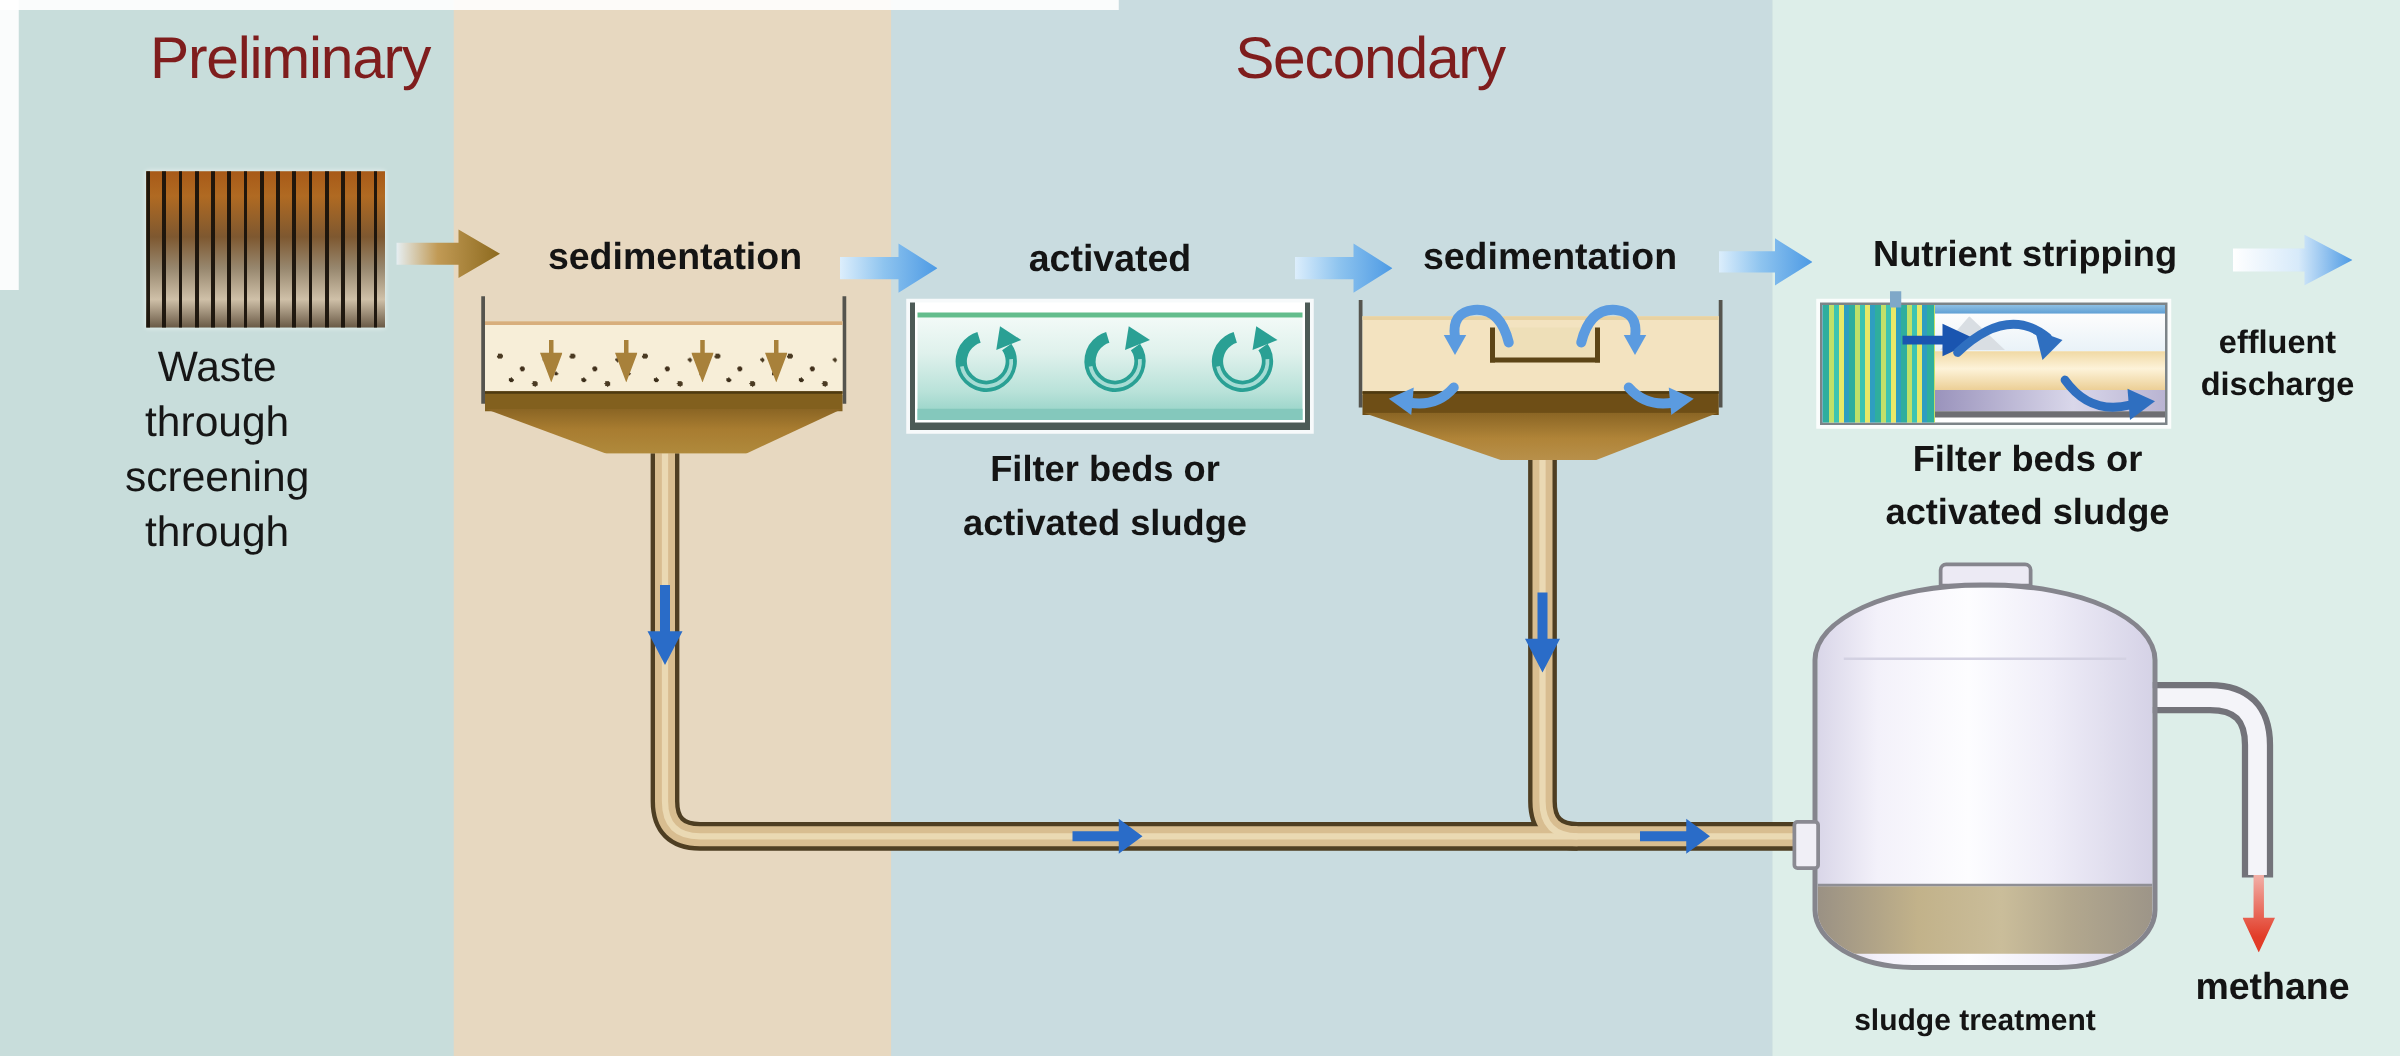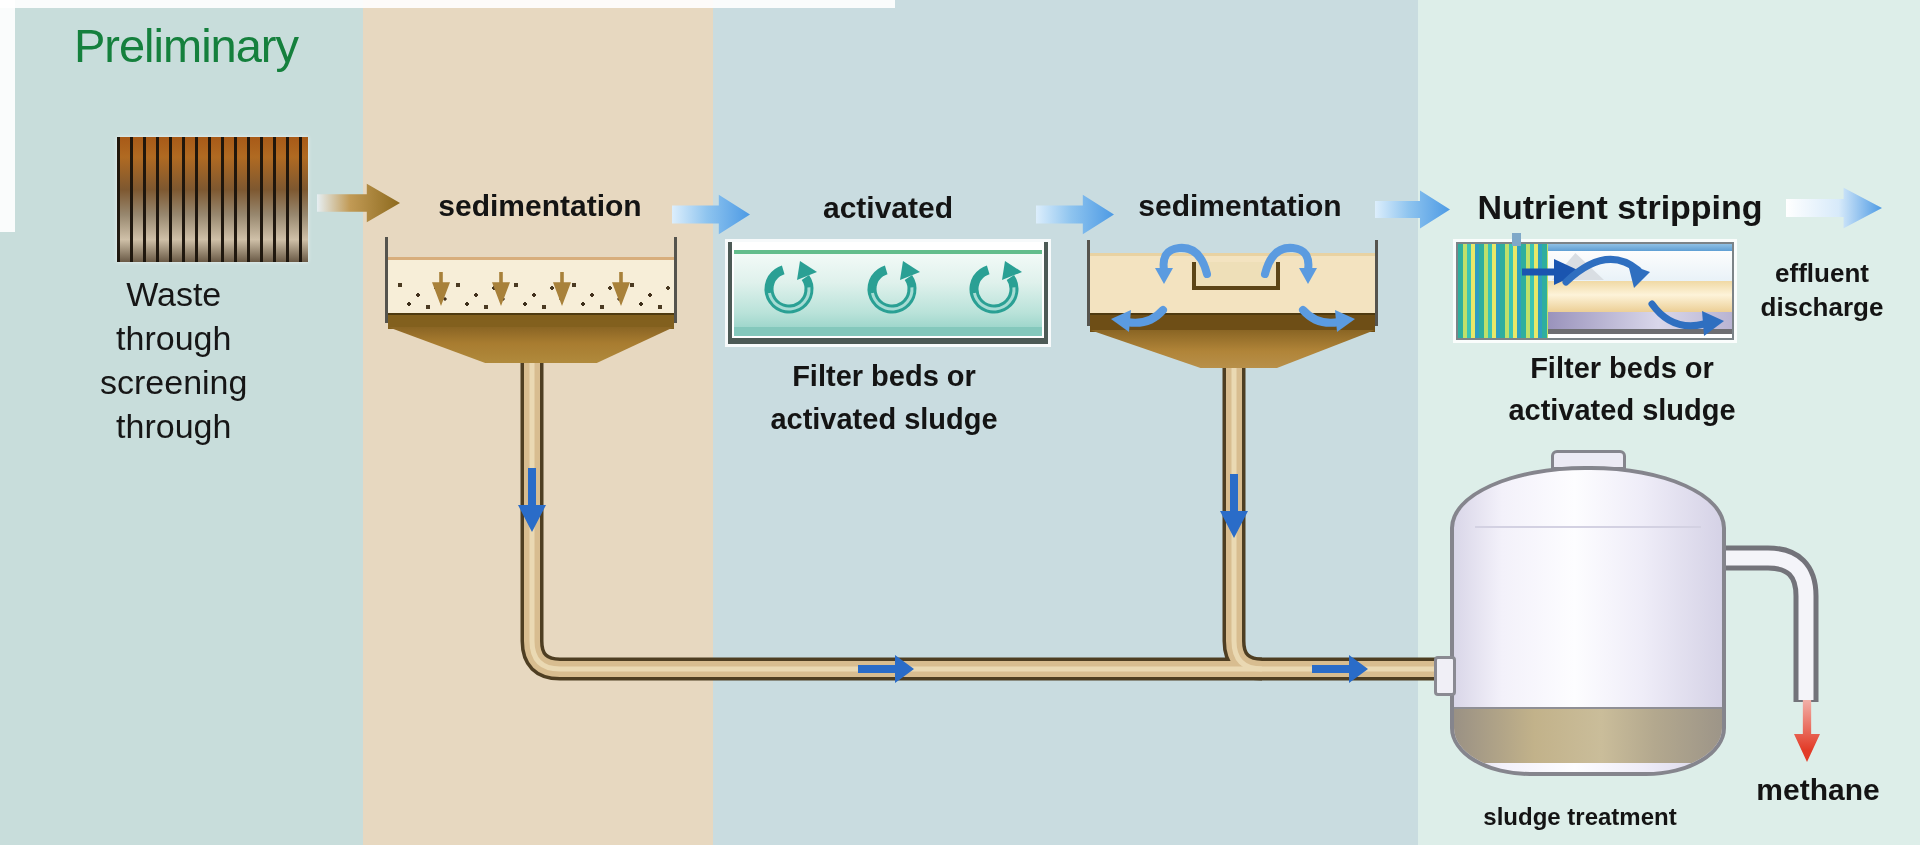--- a/index.html
+++ b/index.html
@@ -1,20 +1,20 @@
 <!DOCTYPE html>
 <html><head>
 <meta charset="utf-8">
 <style>
   html,body{margin:0;padding:0;}
   body{width:1920px;height:845px;overflow:hidden;font-family:"Liberation Sans",sans-serif;background:#c8dddb;}
   #canvas{position:relative;width:1920px;height:845px;overflow:hidden;}
   .band{position:absolute;top:0;bottom:0;}
   .abs{position:absolute;}
-  .hdr{position:absolute;font-size:47px;letter-spacing:-1px;color:#15803d;transform:translateX(-50%);white-space:nowrap;z-index:4;}
+  .hdr{position:absolute;font-size:47px;letter-spacing:-1px;color:#7f1d1d;transform:translateX(-50%);white-space:nowrap;z-index:4;margin-left:46px;}
   .plabel{position:absolute;font-size:30px;font-weight:bold;color:#141414;transform:translateX(-50%);white-space:nowrap;z-index:4;}
   .cap{position:absolute;font-size:29px;font-weight:bold;color:#141414;transform:translateX(-50%);white-space:nowrap;z-index:4;}
   .cap-sm{position:absolute;font-size:26px;font-weight:bold;color:#141414;transform:translateX(-50%);white-space:nowrap;z-index:4;}
   .waste-line{font-size:34px;color:#161616;line-height:44px;}
   
   .flow-arrow{position:absolute;clip-path:polygon(0% 31%,60% 31%,60% 8%,100% 50%,60% 92%,60% 69%,0% 69%);z-index:3;}
   .blue-grad{background:linear-gradient(90deg,#dceefc 0%,#8ec4ef 45%,#4d9ae4 100%);}
   .pale-grad{background:linear-gradient(90deg,#ffffff 0%,#d7eafa 55%,#4d9ae4 100%);}
   .tan-grad{background:linear-gradient(90deg,#e6eff3 0%,#c19a55 40%,#8d6a1e 100%);}
   
@@ -90,20 +90,21 @@
 <div id="canvas">
 
   <div class="band" style="left:0;width:363px;background:#c8dddb;"></div>
   <div class="band" style="left:363px;width:350px;background:#e7d8c0;"></div>
   <div class="band" style="left:713px;width:705px;background:#c9dce0;"></div>
   <div class="band" style="left:1418px;width:502px;background:#ddeee9;"></div>
   <div class="artifact" style="left:0;top:0;width:15px;height:232px;"></div>
   <div class="artifact" style="left:0;top:0;width:895px;height:8px;"></div>
 
   <div class="hdr" style="left:186px;top:18px;">Preliminary</div>
+  <div class="hdr" style="left:1050px;top:18px;">Secondary</div>
 
   <svg class="abs" style="left:0;top:0;z-index:2;" width="1920" height="845" viewBox="0 0 1920 845">
     <path d="M532 340 V641 Q532 669 560 669 H1440" stroke="#4e3e22" stroke-width="23" fill="none"></path>
     <path d="M1234 340 V641 Q1234 669 1262 669" stroke="#4e3e22" stroke-width="23" fill="none"></path>
     <path d="M532 340 V641 Q532 669 560 669 H1440" stroke="#d8bd90" stroke-width="16" fill="none"></path>
     <path d="M1234 340 V641 Q1234 669 1262 669" stroke="#d8bd90" stroke-width="16" fill="none"></path>
     <path d="M532 340 V641 Q532 669 560 669 H1440" stroke="#ead9b3" stroke-width="5" fill="none"></path>
     <path d="M1234 340 V641 Q1234 669 1262 669" stroke="#ead9b3" stroke-width="5" fill="none"></path>
     <path d="M1722 558 H1768 Q1806 558 1806 596 V702" stroke="#73737a" stroke-width="25" fill="none"></path>
     <path d="M1722 558 H1768 Q1806 558 1806 596 V700" stroke="#f4f4f9" stroke-width="15" fill="none"></path>
@@ -175,21 +176,21 @@
       <path d="M178 34 Q185 6 206 8 Q224 10 221 30" stroke="#5b9be0" stroke-width="8" fill="none" stroke-linecap="round"></path>
       <polygon points="212,28 230,28 221,44" fill="#5b9be0"></polygon>
       <path d="M76 70 Q62 86 40 82" stroke="#5b9be0" stroke-width="8" fill="none" stroke-linecap="round"></path>
       <polygon points="24,79 44,70 42,92" fill="#5b9be0"></polygon>
       <path d="M216 70 Q230 86 252 82" stroke="#5b9be0" stroke-width="8" fill="none" stroke-linecap="round"></path>
       <polygon points="268,79 248,70 250,92" fill="#5b9be0"></polygon>
     </svg>
   </div>
   <div class="flow-arrow blue-grad" style="left:1375px;top:187px;width:75px;height:45px;"></div>
 
-  <div class="plabel" style="left:1620px;top:188px;font-size:34px;">Nutrient stripping</div>
+  <div class="plabel" style="left:1620px;top:188px;font-size:29px;">Nutrient stripping</div>
   <div class="tertank">
     <div class="ter-stripes"></div>
     <div class="ter-tab"></div>
     <div class="ter-water">
       <div class="t-blueline"></div>
       <div class="t-pale"></div>
       <div class="t-tan"></div>
       <div class="t-purple"></div>
       <div class="t-dark"></div>
       <div class="t-mound"></div>

